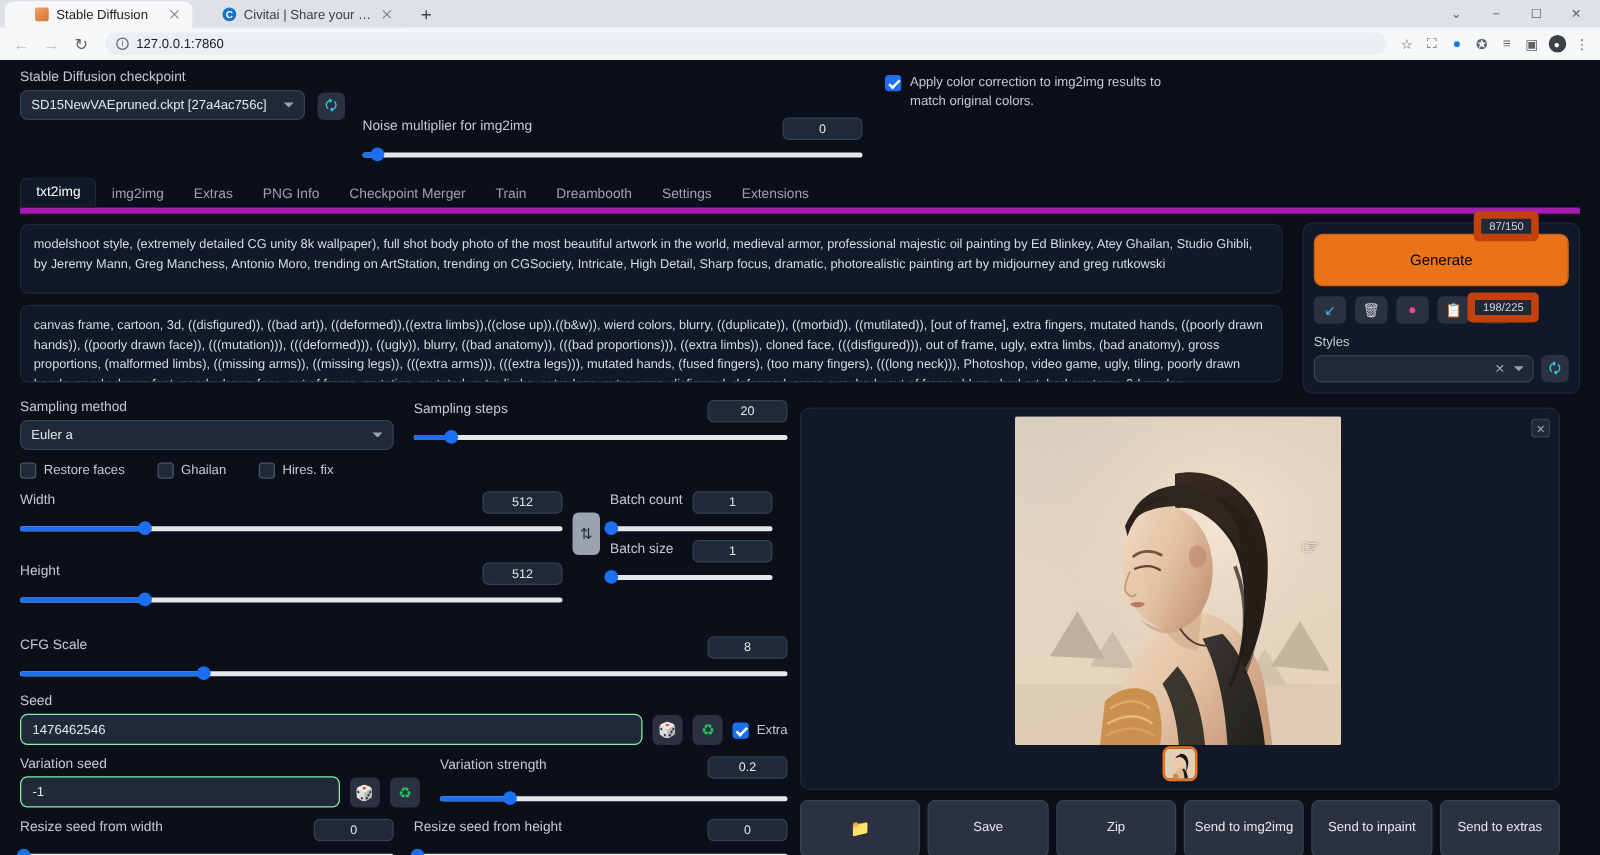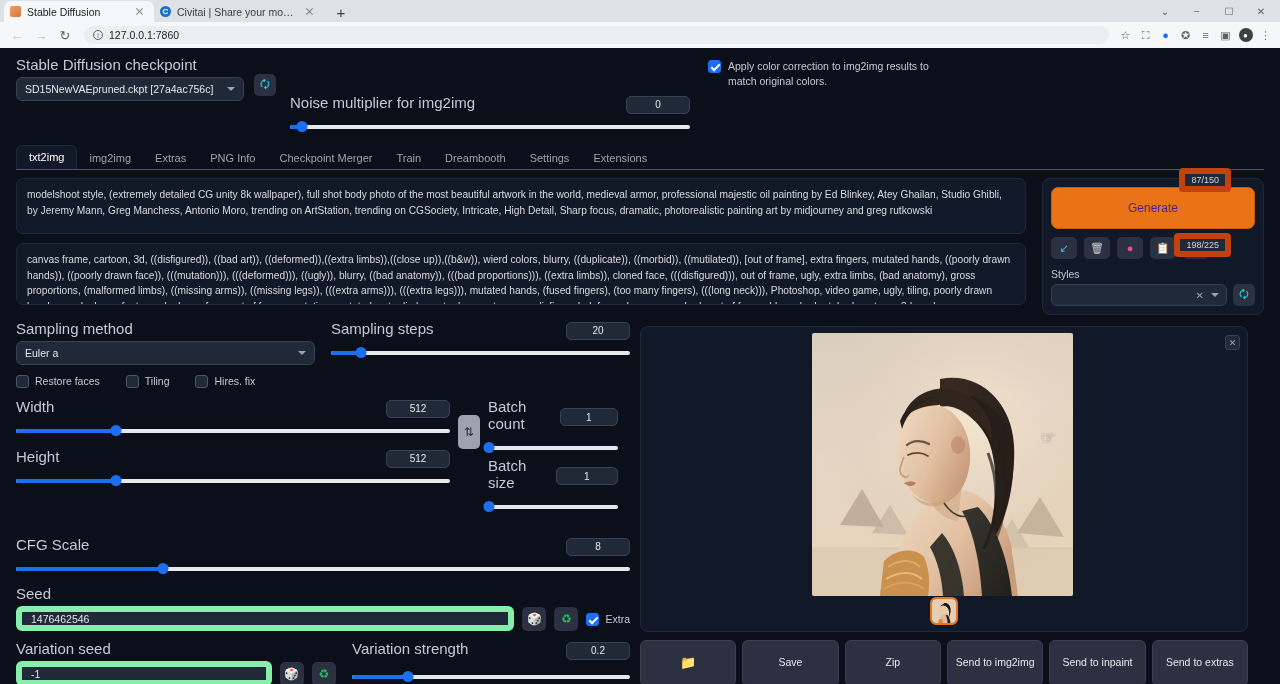--- a/index.html
+++ b/index.html
@@ -11,21 +11,21 @@
   }
 
   
   .browser-chrome { width: 1280px; background: #dee1e6; }
   .tabstrip {
     height: 22px; display: flex; align-items: flex-end;
     padding-left: 4px; position: relative;
   }
   .tab {
     height: 21px; display: flex; align-items: center; gap: 6px;
-    padding: 0 8px 0 6px; font-size: 10.5px; color: #3c4043;
+    padding: 0 8px 0 24px; font-size: 10.5px; color: #3c4043;
     border-radius: 7px 7px 0 0; min-width: 150px; max-width: 170px;
     position: relative;
   }
   .tab.active { background: #f6f7f9; color: #202124; }
   .tab.inactive { background: #dee1e6; color: #3c4043; }
   .tab-fav { width: 11px; height: 11px; border-radius: 2px; flex: 0 0 auto; }
   .tab-fav.sd { background: linear-gradient(135deg,#f0a060,#d6743a); }
   .tab-fav.civitai { background: #1971c2; color:#fff; font-size:8px; display:flex;
     align-items:center; justify-content:center; border-radius:50%; font-weight:bold; }
   .tab-title { flex: 1 1 auto; white-space: nowrap; overflow: hidden;
@@ -74,21 +74,21 @@
   .avatar-ico {
     width:14px; height:14px; border-radius:50%; background:#3c4043; color:#fff;
     display:flex; align-items:center; justify-content:center; font-size:8px;
   }
 
   
   .app {
     width: 1280px; height: 636px; background:#0b0f19; color:#c5c9d3;
     font-size: 11px; position: relative; padding: 8px 16px 0 16px;
   }
-  .label { font-size: 15px; color:#c5c9d3; margin-bottom: 4px; display:block; }
+  .label { font-size: 11px; color:#c5c9d3; margin-bottom: 4px; display:block; }
 
   
   .toprow { display:flex; align-items:flex-start; gap: 10px; }
   .ckpt-wrap { width: 228px; }
   .select-box {
     height: 24px; background:#1f2937; border:1px solid #374151; border-radius:6px;
     display:flex; align-items:center; padding: 0 8px; font-size:10.5px; color:#e5e7eb;
     position:relative;
   }
   .caret { position:absolute; right:8px; top:50%; transform:translateY(-50%);
@@ -127,21 +127,21 @@
   .cb.on { background:#1d6ff2; border-color:#1d6ff2; position:relative; }
   .cb.on::after {
     content:''; position:absolute; left:4px; top:1px; width:3px; height:7px;
     border:solid #fff; border-width:0 2px 2px 0; transform:rotate(45deg);
   }
   .colorcorr-text { font-size:10.5px; line-height:1.45; color:#c5c9d3; }
 
   
   .tabs {
     display:flex; align-items:flex-end; gap: 0; margin-top: 11px;
-    border-bottom:1px solid #a21caf;
+    border-bottom:5px solid #a21caf;
   }
   .gtab {
     padding: 5px 12px; font-size:11px; color:#9ca3af; border-radius:6px 6px 0 0;
   }
   .gtab.active { background:#111827; color:#fff; border:1px solid #1f2937;
     border-bottom-color:#111827; }
 
   
   .prompt-area { position:relative; margin-top:8px; }
   .counter {
@@ -155,21 +155,21 @@
   }
   .ta.neg { margin-top: 9px; }
 
   
   .genpanel {
     position:absolute; right:16px; top:130px; width: 222px;
     background:#111827; border:1px solid #1f2937; border-radius:8px; padding:8px;
   }
   .gen-btn {
     height: 42px; background:#ea7317; border:1px solid #c85f0d; border-radius:7px;
-    color:#4c1d95; font-size:12px; display:flex; align-items:center; justify-content:center;
+    color:#000000; font-size:12px; display:flex; align-items:center; justify-content:center;
   }
   .icon-row { display:flex; gap:7px; margin-top:8px; }
   .mini-btn {
     width: 26px; height: 22px; border-radius:5px; background:#2b3140;
     display:flex; align-items:center; justify-content:center; font-size:11px;
   }
   .styles-label { margin-top:9px; font-size:10.5px; color:#c5c9d3; }
   .styles-row { display:flex; gap:6px; align-items:center; margin-top:4px; }
   .styles-box {
     flex:1 1 auto; height:22px; background:#1f2937; border:1px solid #374151;
@@ -192,21 +192,21 @@
   .wh-left { width: 434px; }
   .wh-line { display:flex; align-items:center; justify-content:space-between; }
   .swap-btn {
     width: 22px; height: 34px; border-radius:5px; background:#9ca3af;
     display:flex; align-items:center; justify-content:center; color:#1f2937;
     font-size:12px; margin-top:17px; flex:0 0 auto;
   }
   .wh-right { width: 130px; }
   .seedrow { display:flex; gap:8px; align-items:center; margin-top:4px; }
   .textbox {
-    height: 25px; background:#1f2937; border:6px solid #86efac; border-radius:6px;
+    height: 25px; background:#1f2937; border:1px solid #86efac; border-radius:6px;
     display:flex; align-items:center; padding: 0 9px; font-size:10.5px; color:#e5e7eb;
   }
   .dice-btn, .recycle-btn {
     width: 24px; height:24px; border-radius:5px; background:#2b3140;
     display:flex; align-items:center; justify-content:center; font-size:12px; flex:0 0 auto;
   }
   .extra-chk { display:flex; align-items:center; gap:6px; font-size:10.5px; flex:0 0 auto; }
   .accordion {
     margin-top:9px; height: 28px; background:#111827; border:1px solid #1f2937;
     border-radius:7px; display:flex; align-items:center; justify-content:space-between;
@@ -399,42 +399,42 @@
       </div>
     </div>
 
     <div class="checkrow">
       <div class="checkitem">
         <span class="cb"></span>
         <span>Restore faces</span>
       </div>
       <div class="checkitem">
         <span class="cb"></span>
-        <span>Tiling</span>
+        <span>Ghailan</span>
       </div>
       <div class="checkitem">
         <span class="cb"></span>
         <span>Hires. fix</span>
       </div>
     </div>
 
     <div class="wh-block">
       <div class="wh-left">
         <div>
           <div class="wh-line">
             <span class="label">Width</span>
             <div class="numbox">512</div>
           </div>
           <div class="slider">
             <div class="track"></div>
             <div class="fill" style="width:23%"></div>
             <div class="knob" style="left:23%"></div>
           </div>
         </div>
-        <div style="margin-top:10px">
+        <div style="margin-top:20px">
           <div class="wh-line">
             <span class="label">Height</span>
             <div class="numbox">512</div>
           </div>
           <div class="slider">
             <div class="track"></div>
             <div class="fill" style="width:23%"></div>
             <div class="knob" style="left:23%"></div>
           </div>
         </div>

